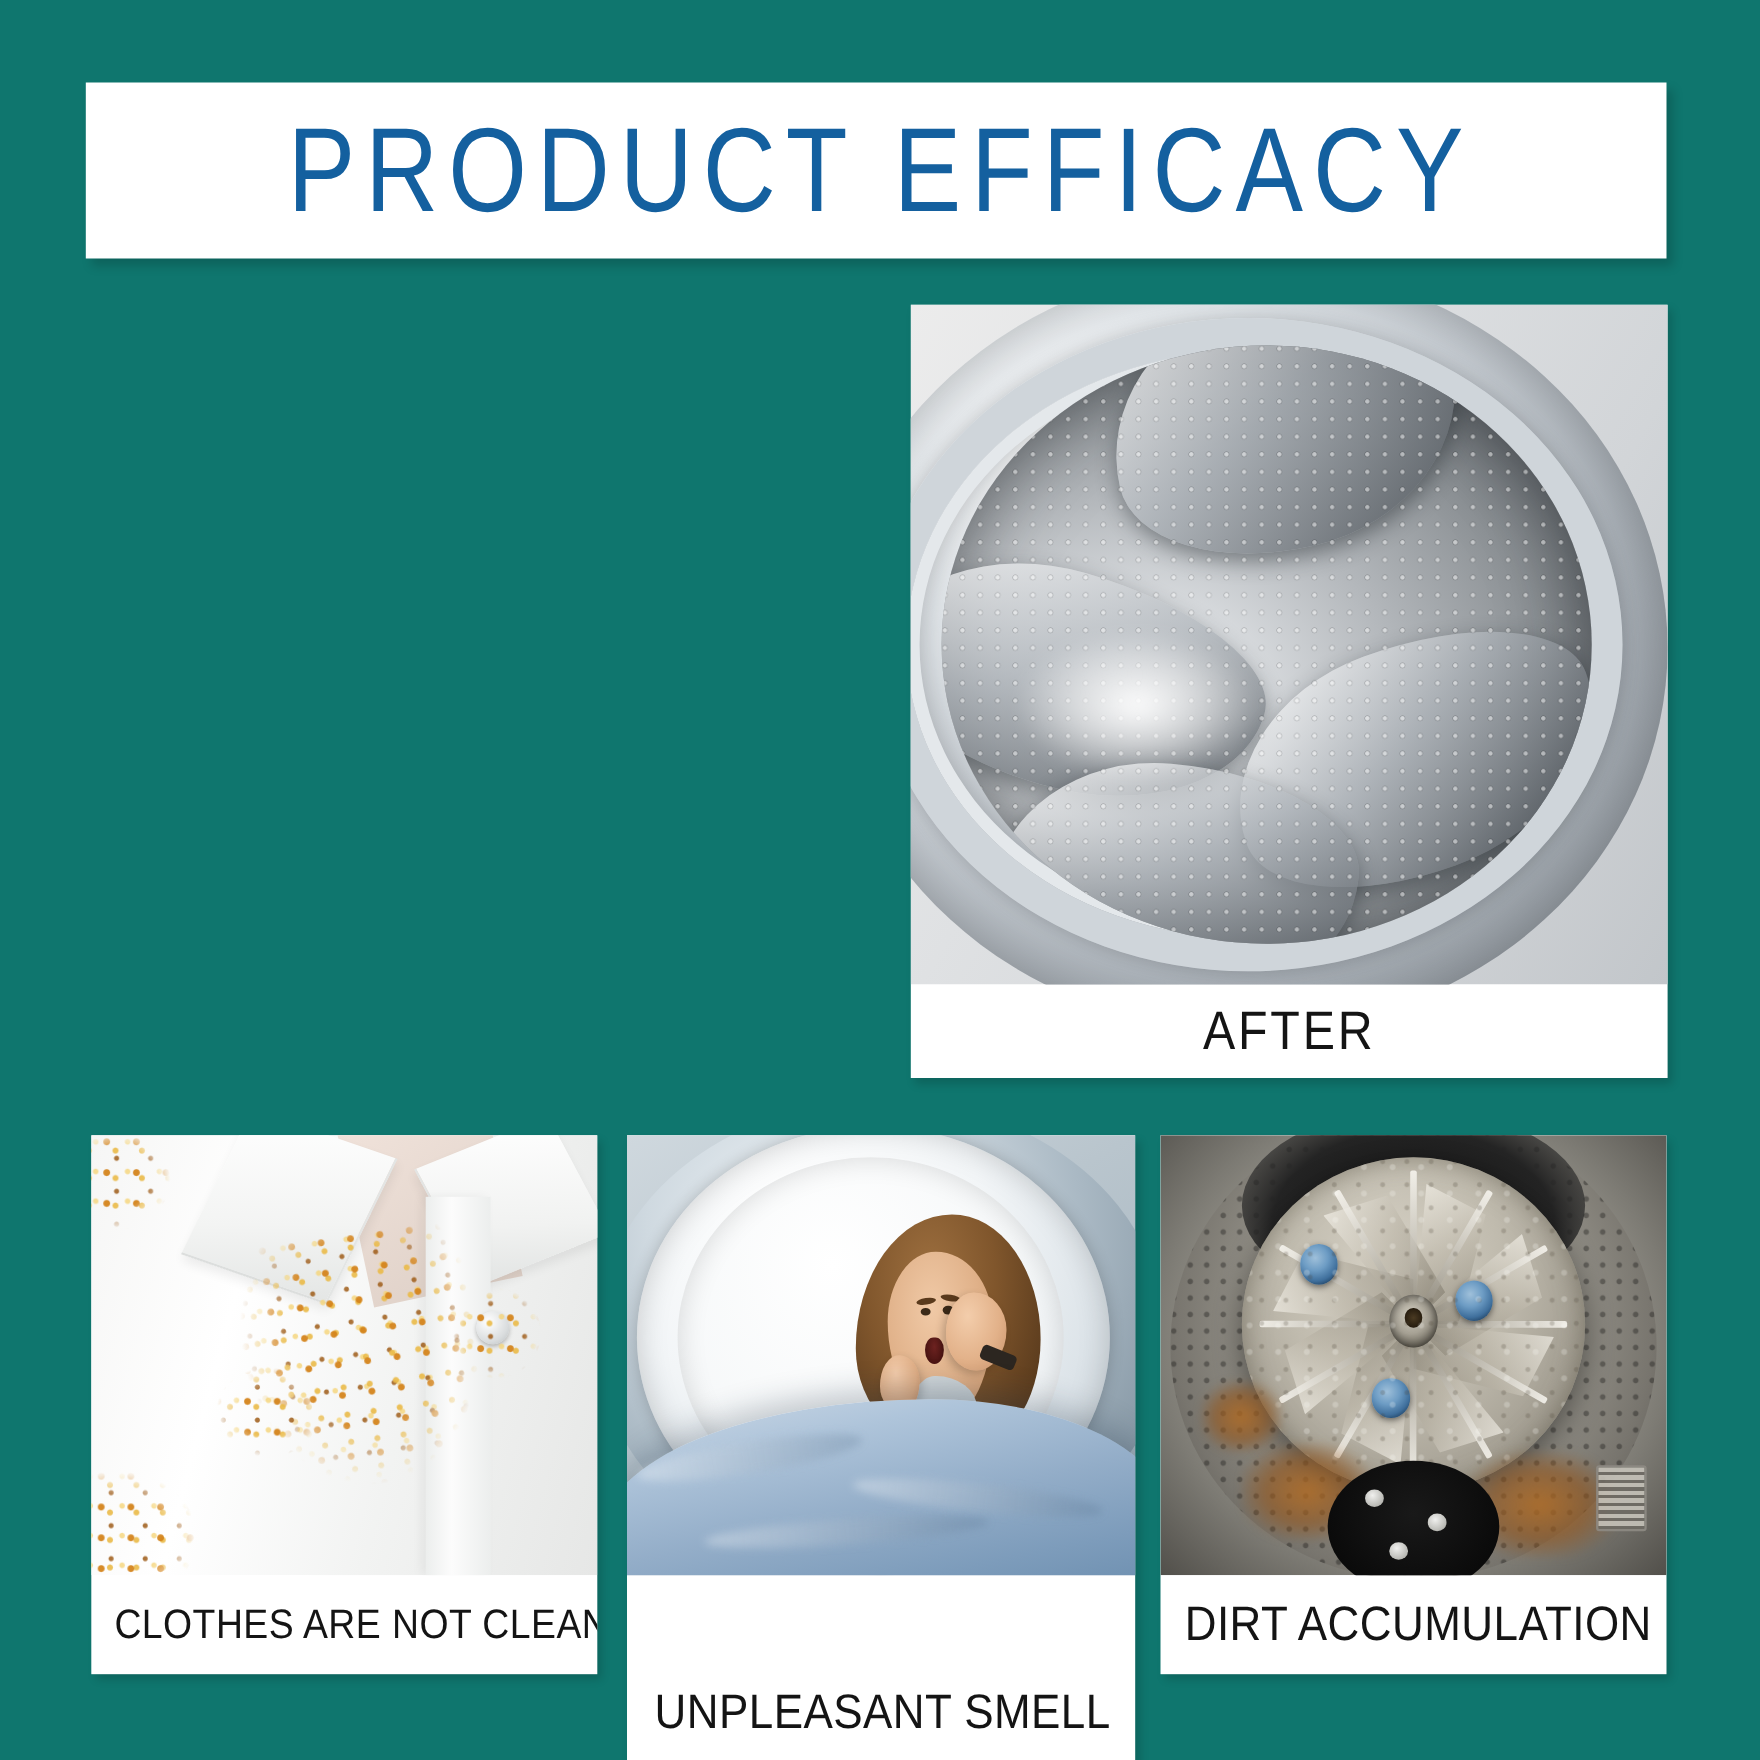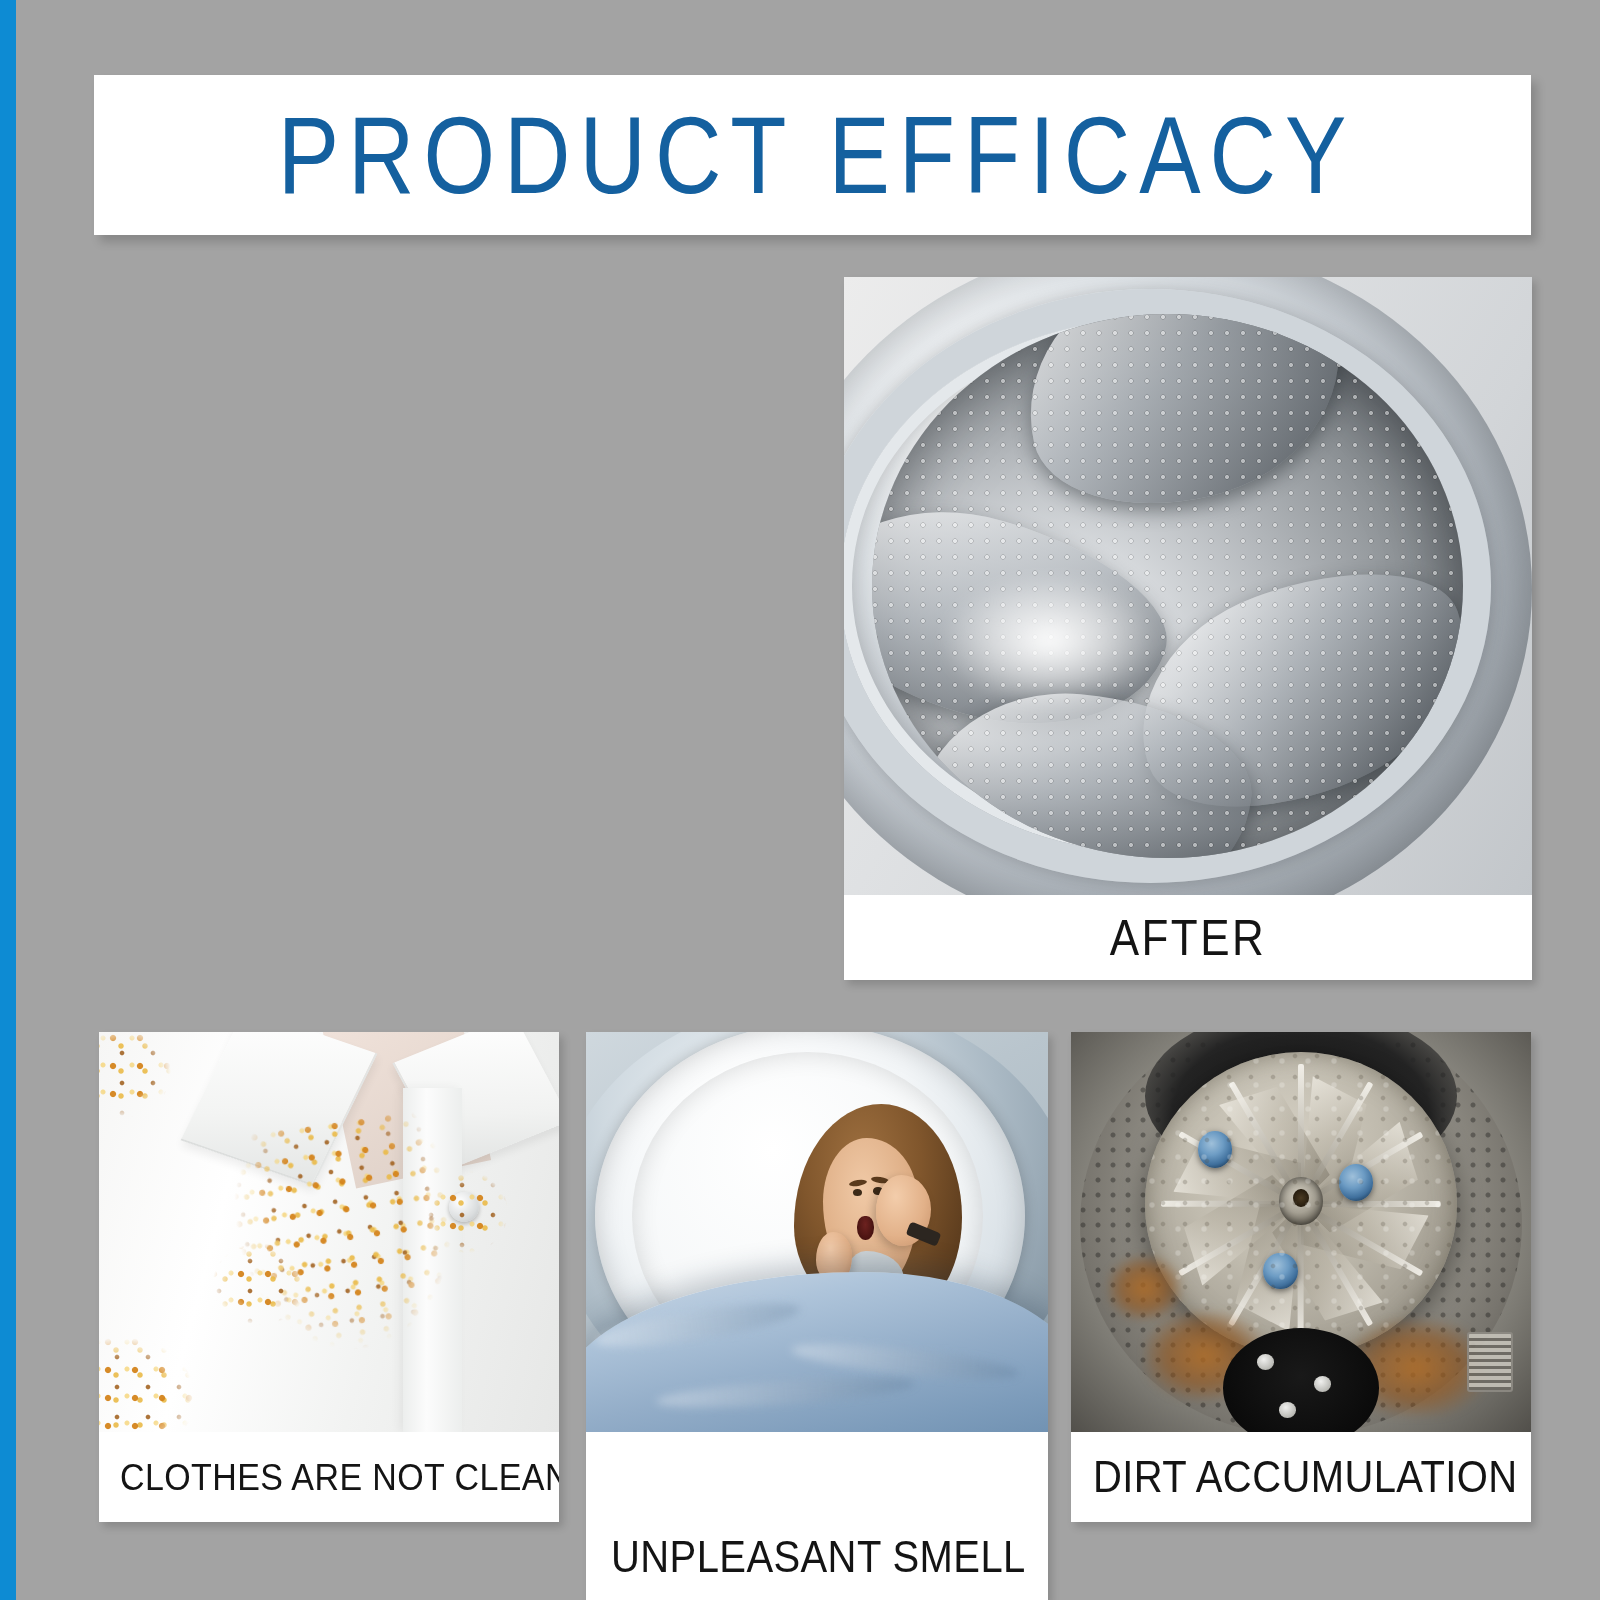--- a/index.html
+++ b/index.html
@@ -11,22 +11,21 @@
     height: 1600px;
     background: #0d8bd3;
     font-family: "Liberation Sans", sans-serif;
     overflow: hidden;
     position: relative;
   }
 
   .poster {
     position: absolute;
     inset: 0;
-    background: #a3a3a3;
-    margin-left: 16px;
+    background: #0f766e;
   }
 
   
   .header-card {
     position: absolute;
     left: 78px;
     top: 75px;
     width: 1437px;
     height: 160px;
     background: #ffffff;

